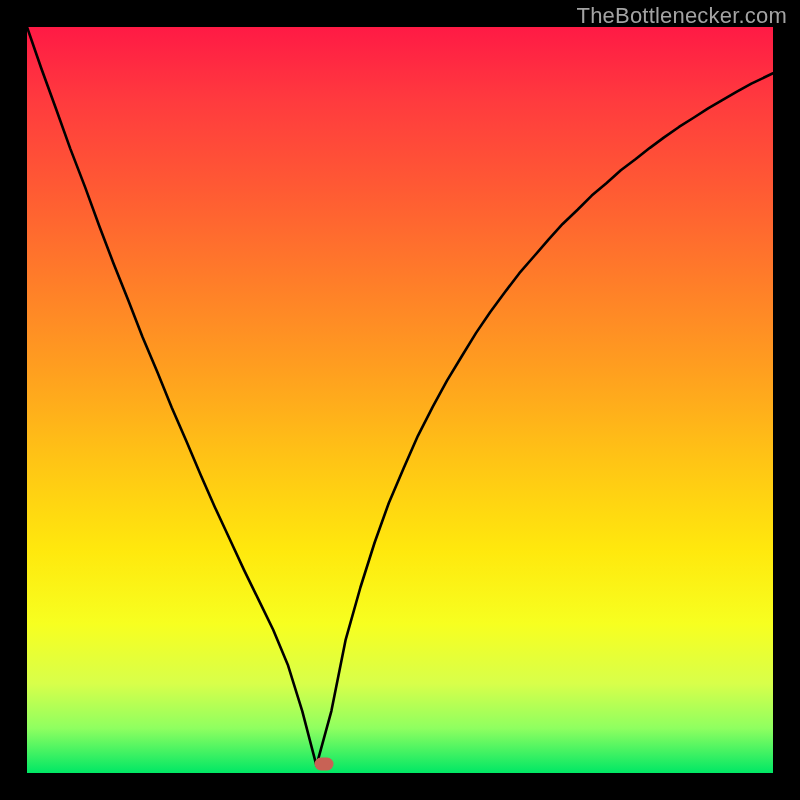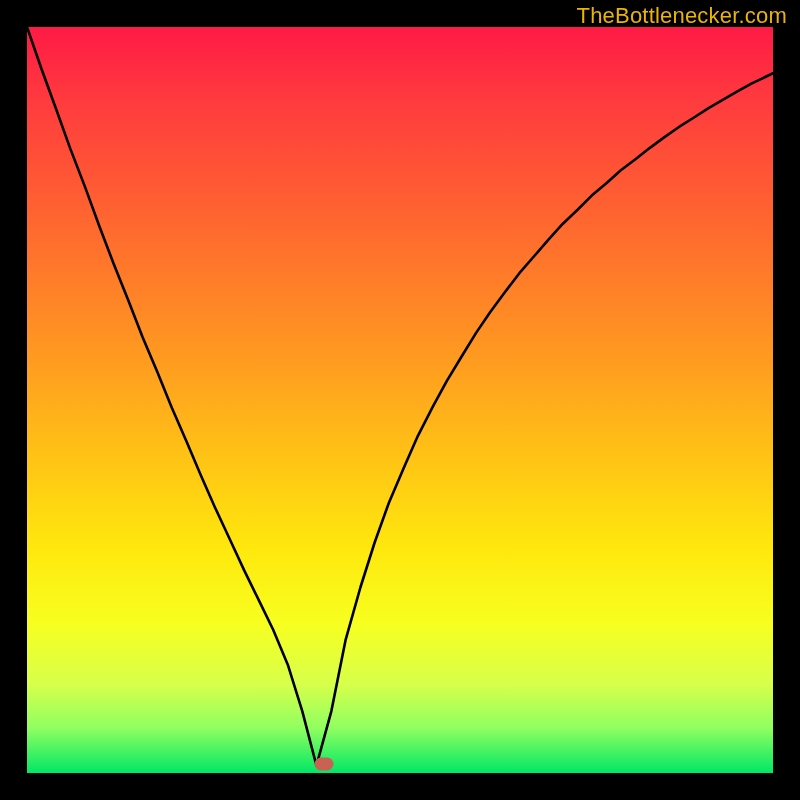--- a/index.html
+++ b/index.html
@@ -40,21 +40,21 @@
   .plot svg {
     position: absolute;
     left: 0; top: 0;
     width: 100%;
     height: 100%;
   }
   .watermark {
     position: absolute;
     top: 3px;
     right: 13px;
-    color: #eab308;
+    color: #a3a3a3;
     font-size: 22px;
     letter-spacing: 0.2px;
   }
   .minpoint {
     position: absolute;
     width: 19px;
     height: 13px;
     border-radius: 7px;
     background: #c86255;
     transform: translate(-50%, -50%);

